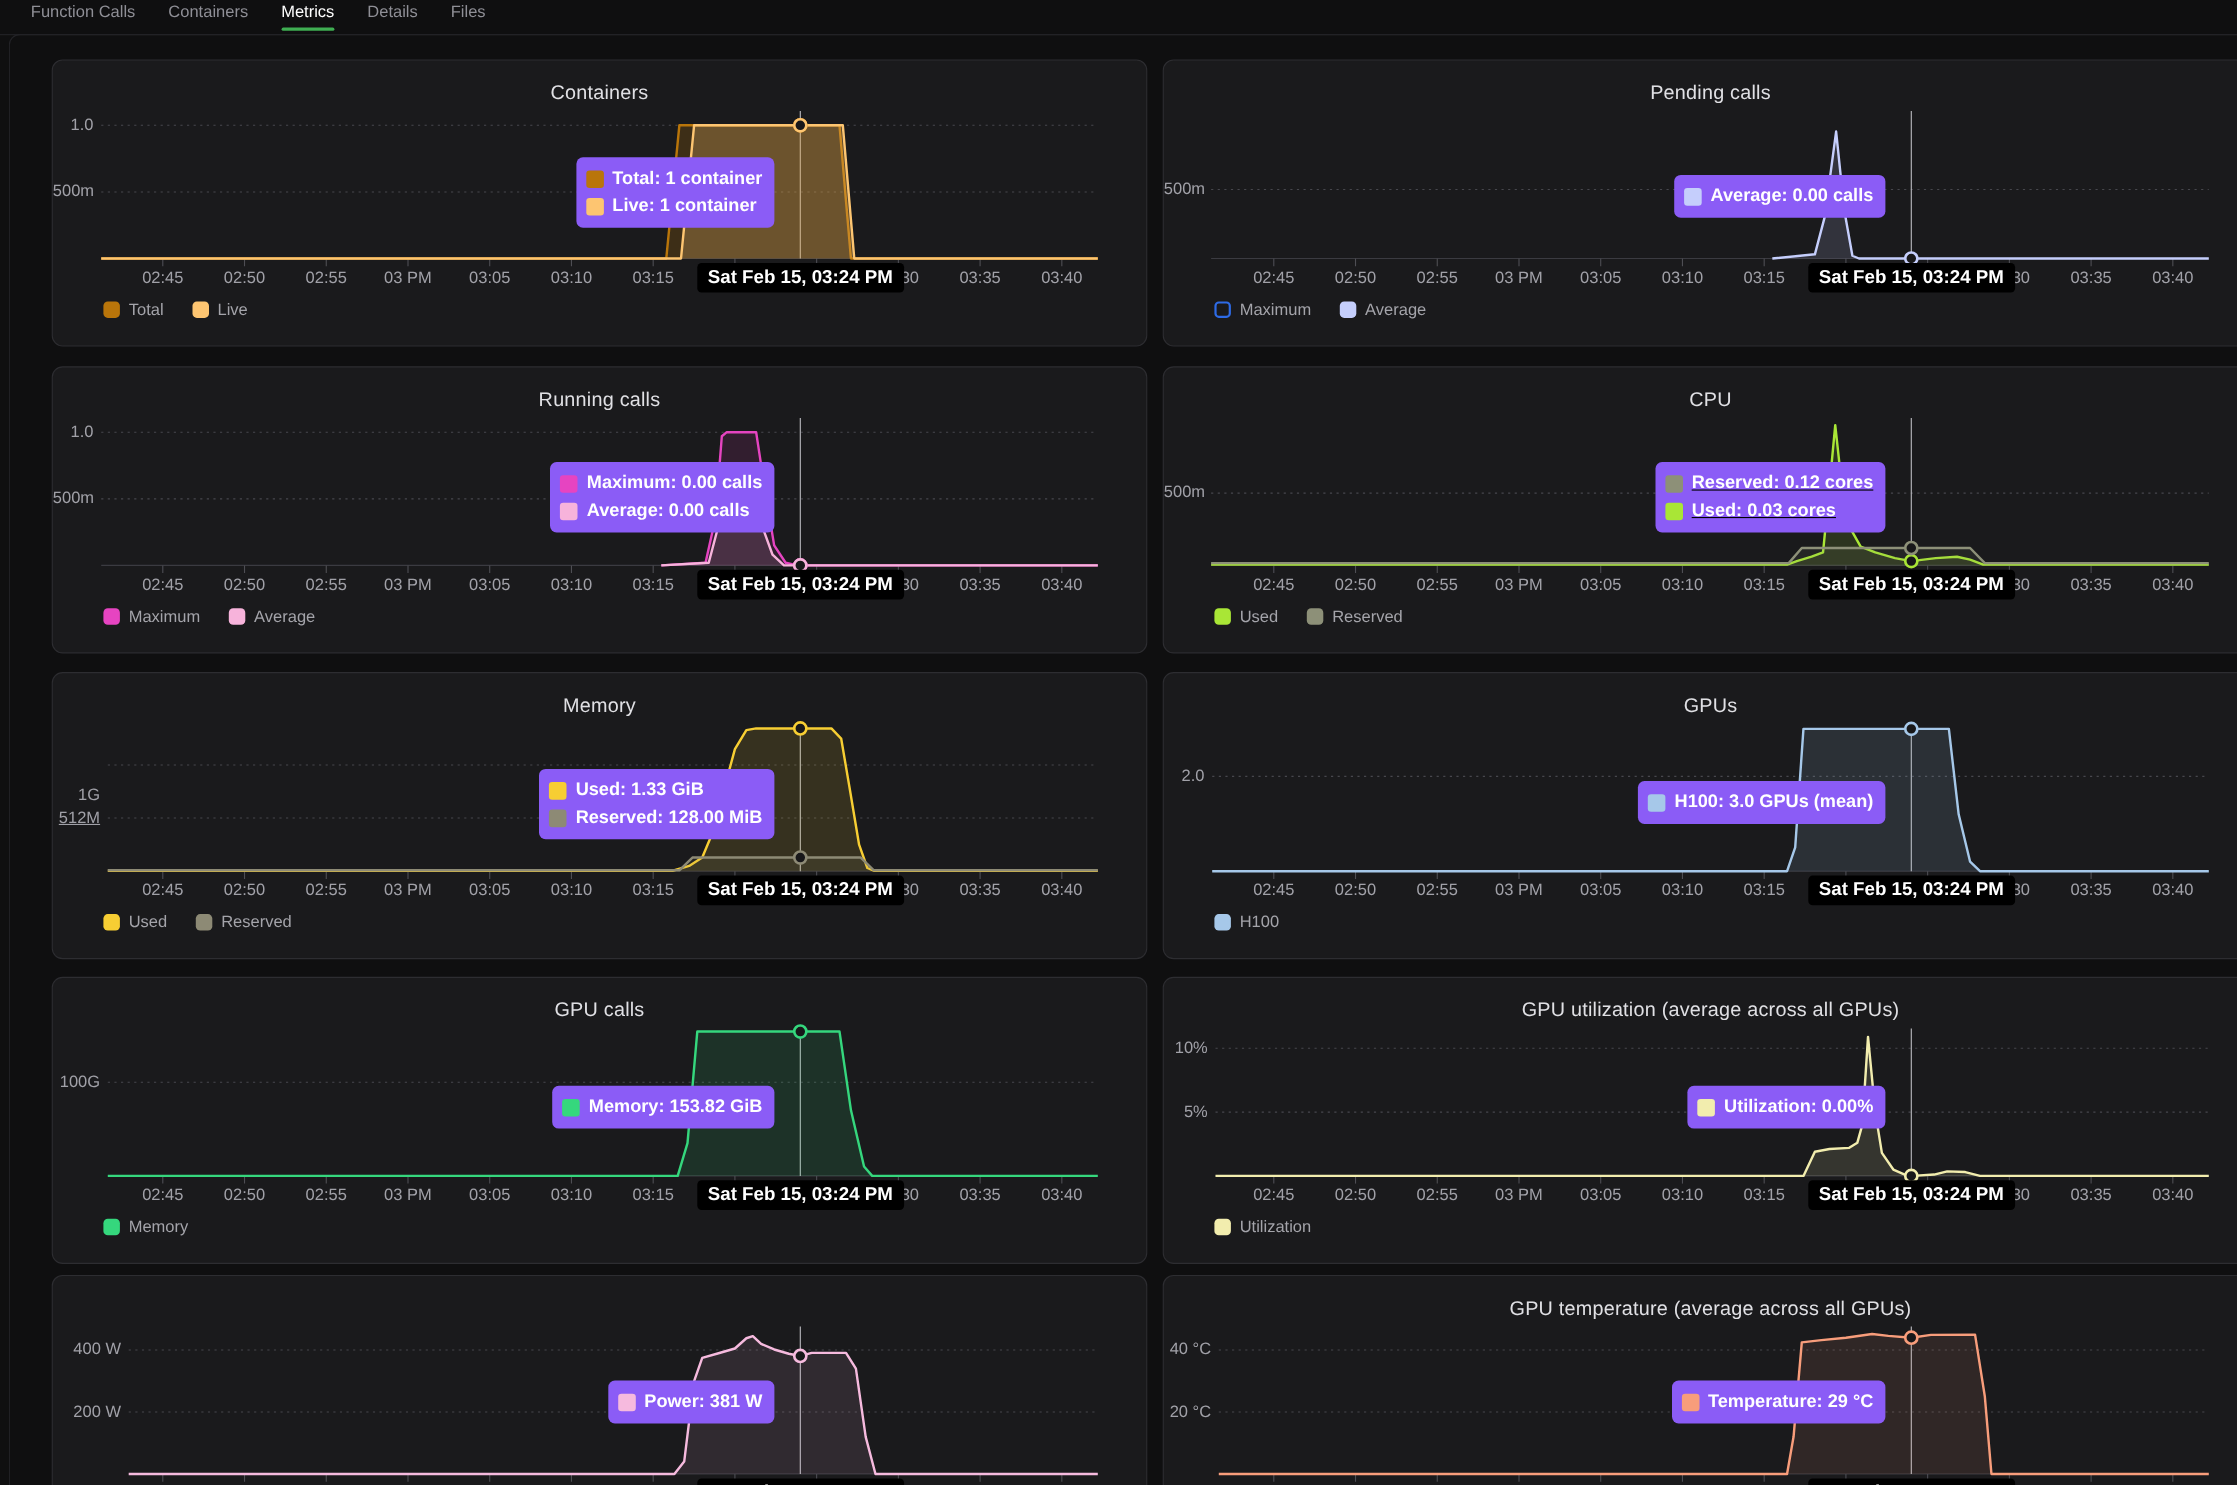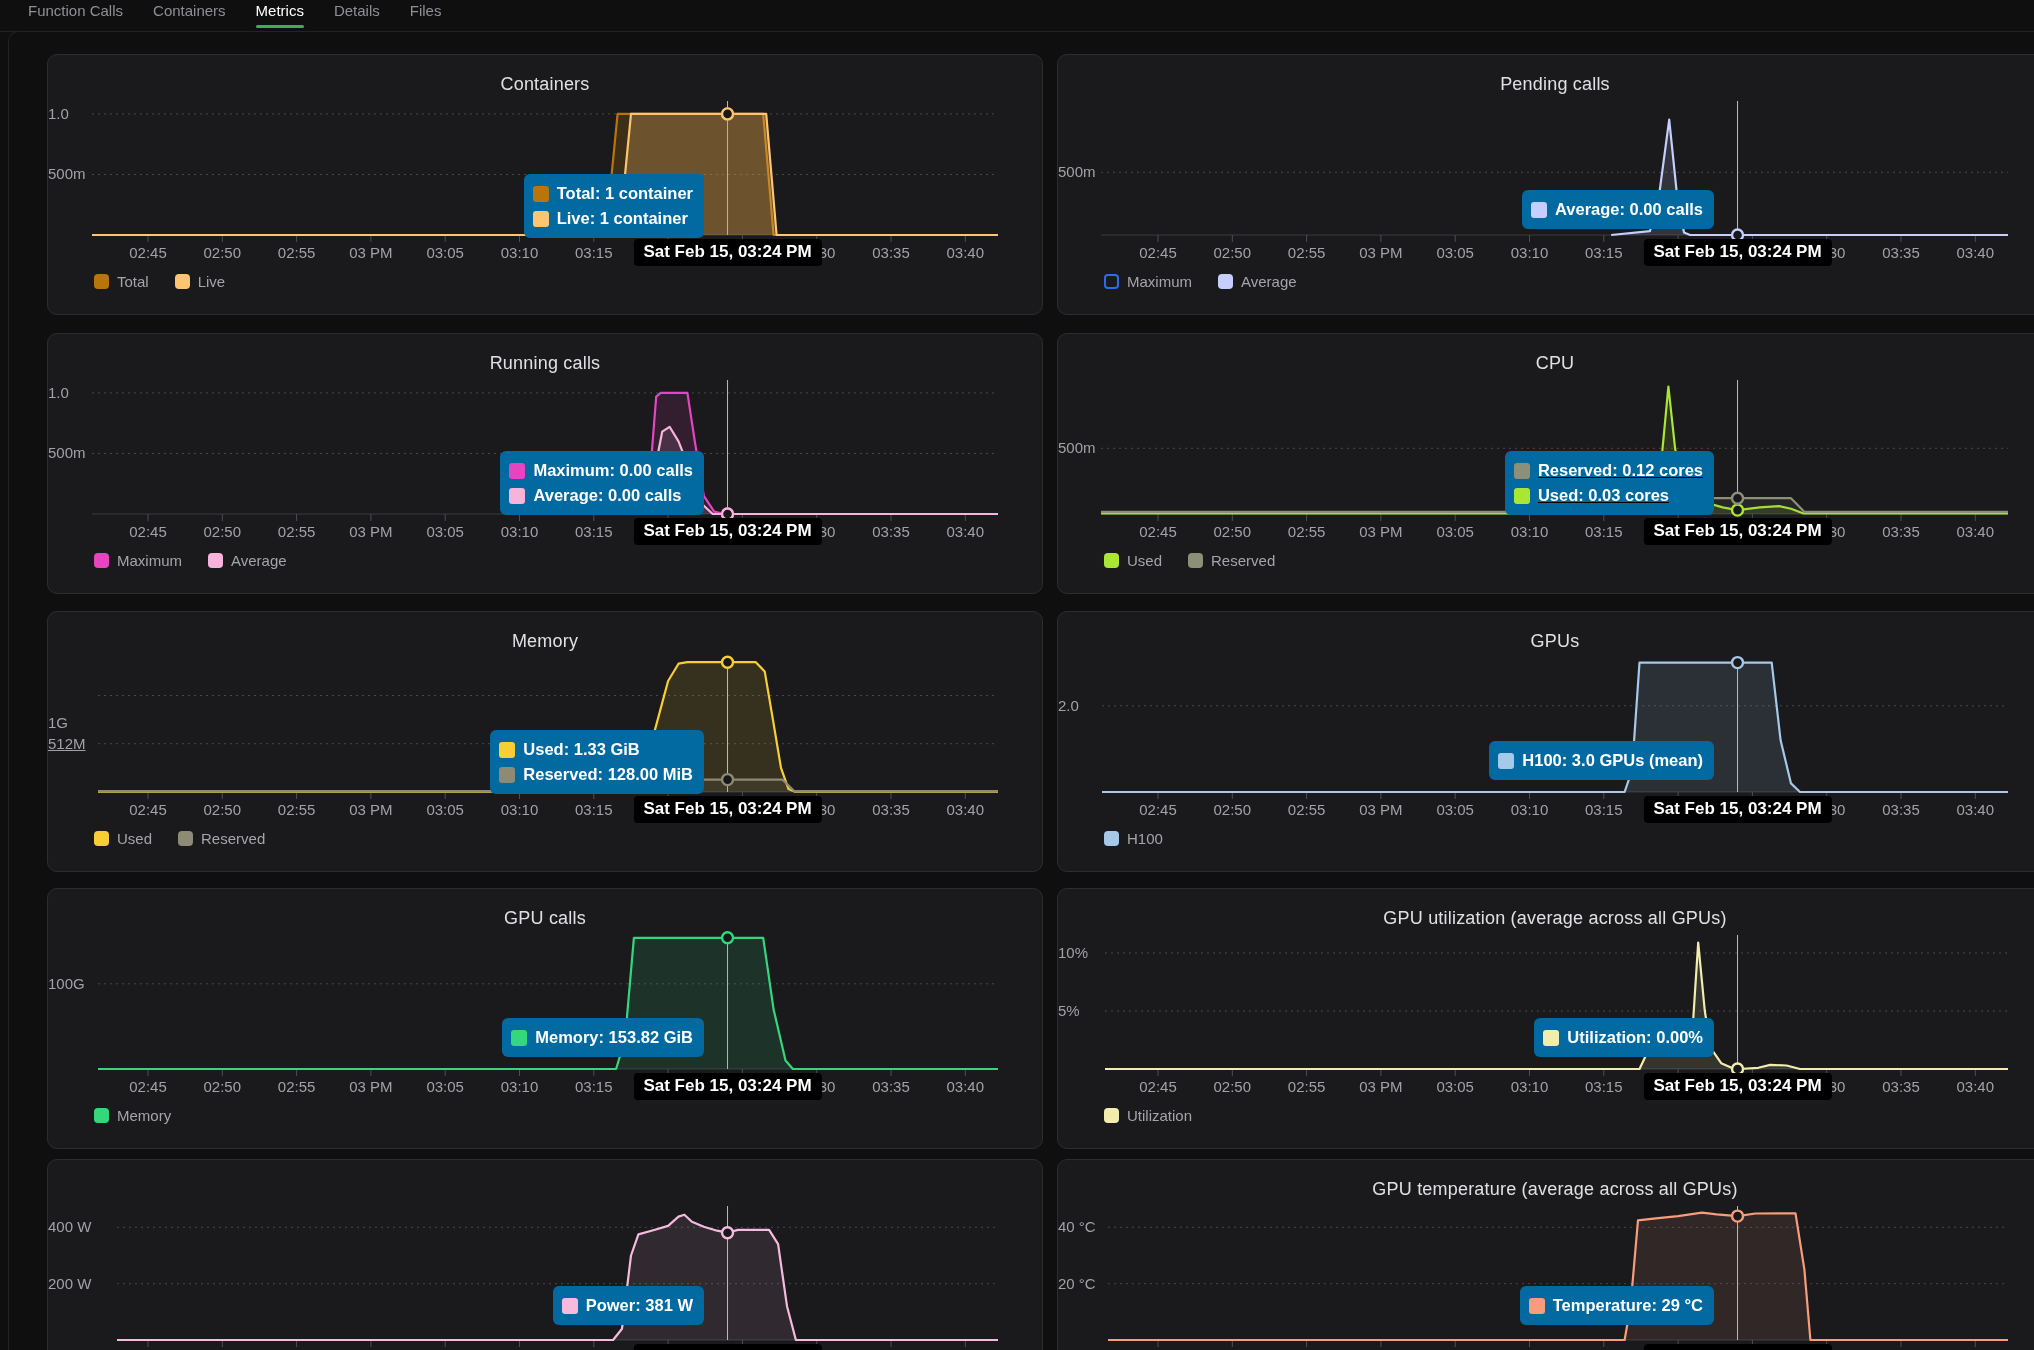--- a/index.html
+++ b/index.html
@@ -19,25 +19,25 @@
   .panelborder{position:absolute;left:8px;top:31px;right:-12px;bottom:-12px;
     border-left:1px solid #232327;border-top:1px solid #232327;border-top-left-radius:10px;}
   
   .card{
     position:absolute;width:996px;height:261px;box-sizing:border-box;
     background:#1a1a1c;border:1px solid #2d2d31;border-radius:10px;
   }
   .card svg{position:absolute;left:0;top:0;}
   .ctitle{position:absolute;left:0;right:0;top:19px;text-align:center;
     font-size:18px;color:#e0e0e4;letter-spacing:.2px;}
-  .ylab{position:absolute;left:0;font-size:15px;color:#a1a1a8;height:20px;line-height:20px;}
+  .ylab{position:absolute;left:0;text-align:right;font-size:15px;color:#a1a1a8;height:20px;line-height:20px;}
   .xlab{position:absolute;width:64px;text-align:center;top:189px;font-size:15px;color:#a1a1a8;}
   .datetip{position:absolute;top:184px;transform:translateX(-50%);background:#000;color:#fff;
     font-size:17px;font-weight:bold;padding:3px 10px 4px;border-radius:4px;white-space:nowrap;z-index:5;}
-  .tooltip{position:absolute;background:#0369a1;border-radius:6px;padding:7px 11px 7px 9px;z-index:6;margin-top:31px;}
+  .tooltip{position:absolute;background:#8b5cf6;border-radius:6px;padding:7px 11px 7px 9px;z-index:6;}
   .trow{display:flex;align-items:center;height:25px;}
   .trow .sw{width:16px;height:16px;border-radius:3px;margin-right:8px;flex:none;}
   .trow .txt{font-size:16.5px;font-weight:bold;color:#fff;white-space:nowrap;}
   .legend{position:absolute;left:46px;top:218px;display:flex;gap:26px;align-items:center;}
   .litem{display:flex;align-items:center;gap:8px;cursor:pointer;}
   .lsw{width:15px;height:15px;border-radius:4px;box-sizing:border-box;}
   .llab{font-size:15px;color:#a4a4aa;}
 </style>
 </head>
 <body>

